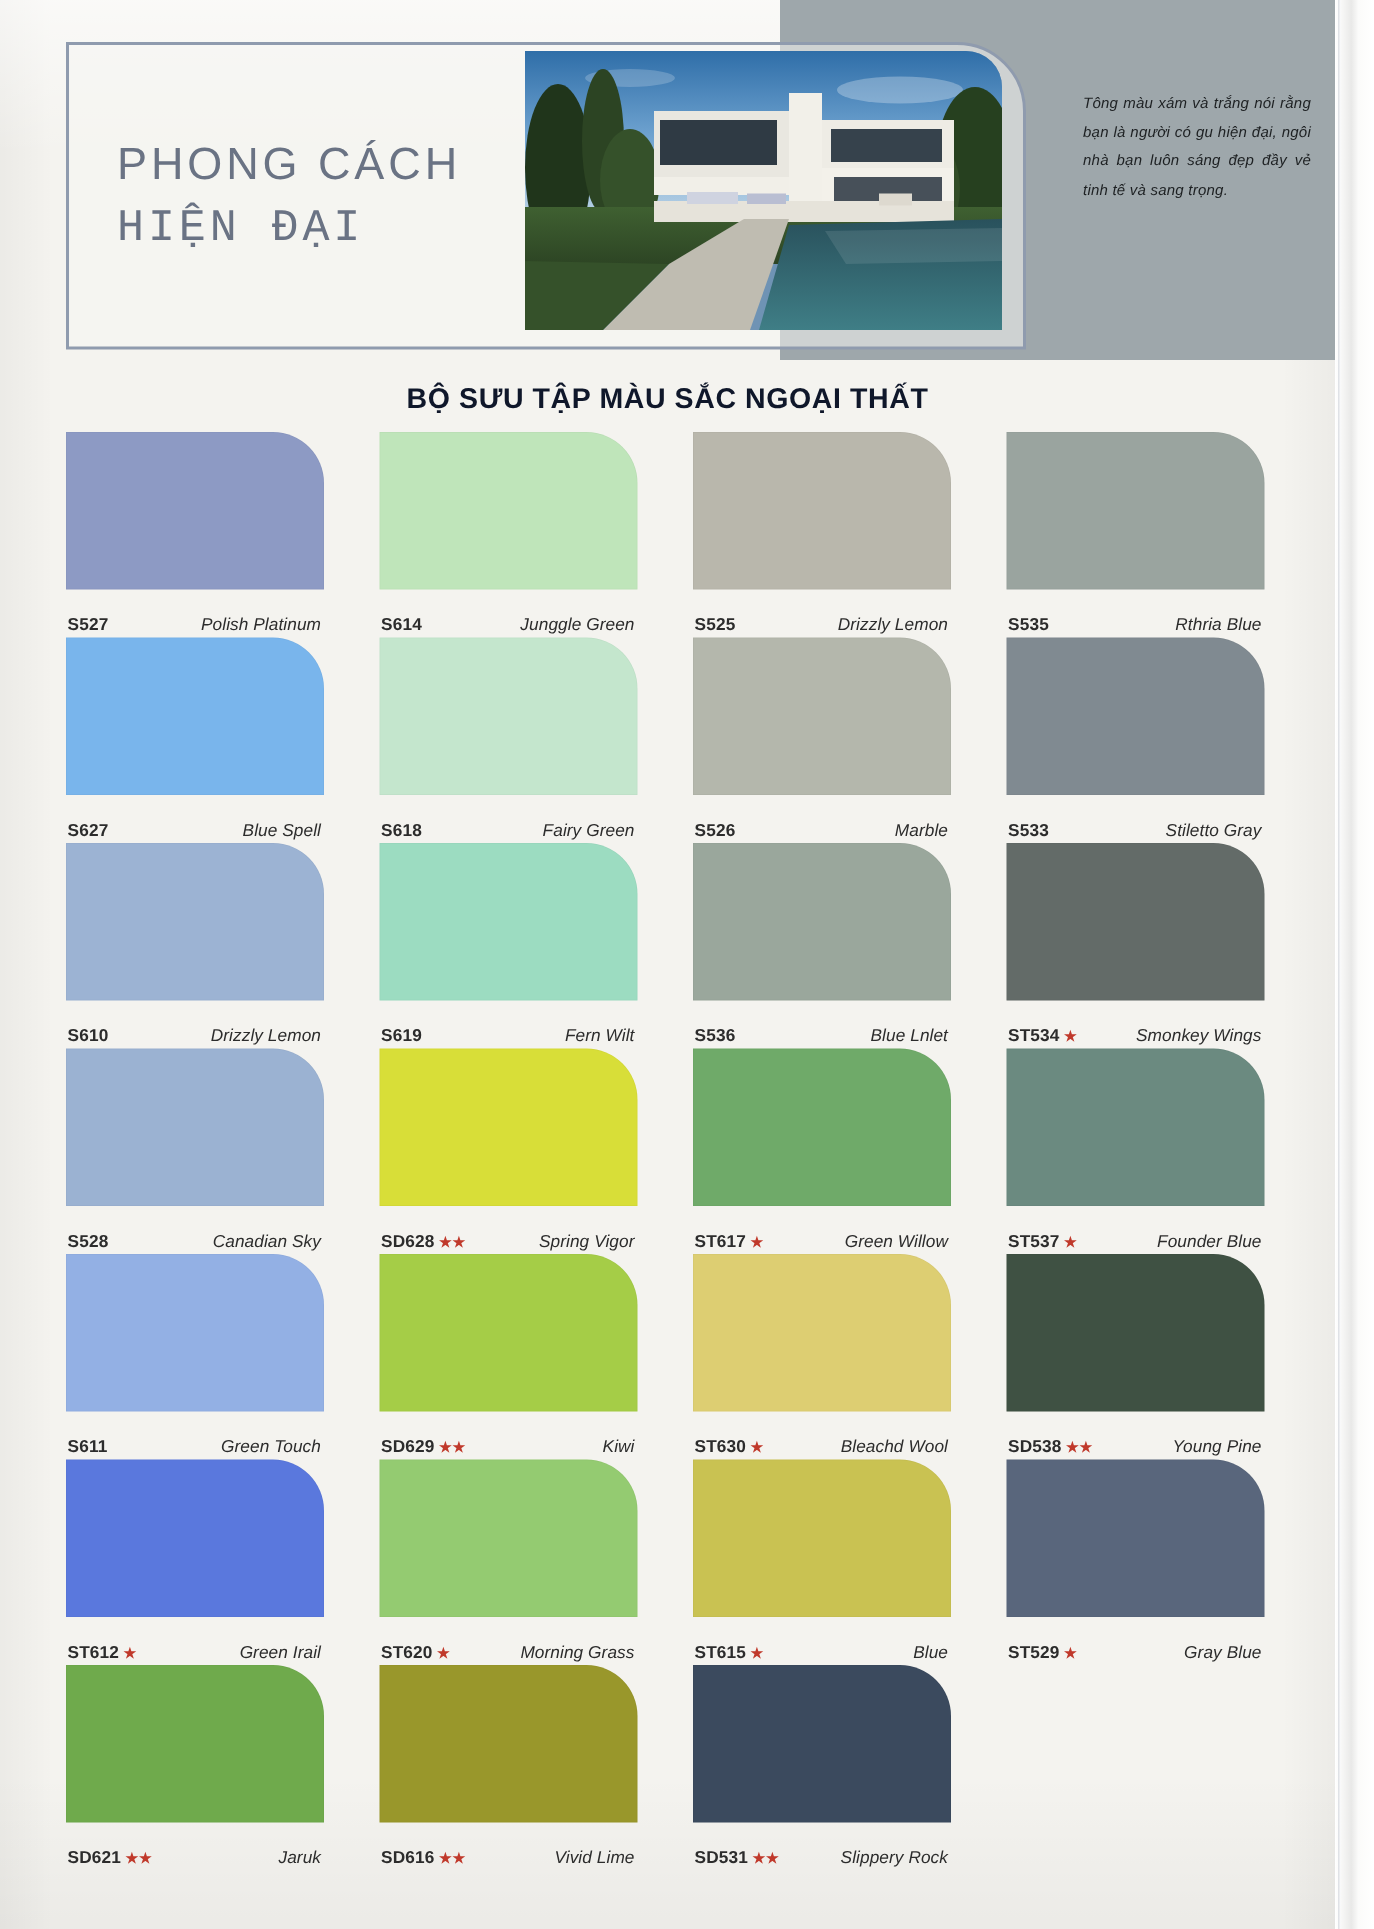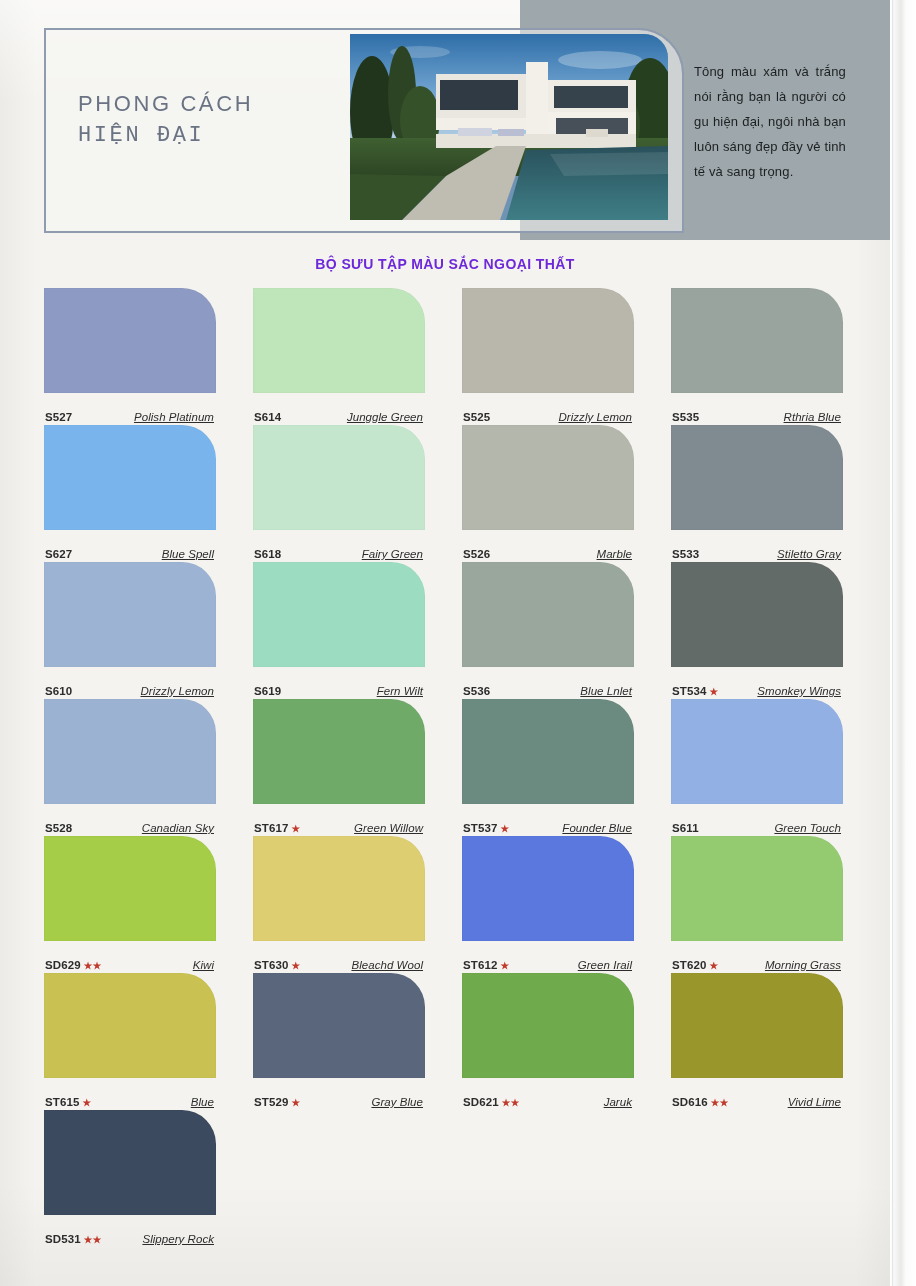--- a/index.html
+++ b/index.html
@@ -67,59 +67,60 @@
     width: 640px; height: 205px;
     border: 2px solid #8f9bae;
     border-radius: 0 46px 0 0;
     background: rgba(246,246,243,0.55);
   }
 
   #header-title {
     position: absolute;
     left: 78px; top: 88px;
     width: 290px;
-    font-size: 22px;
+    font-size: 30px;
     letter-spacing: 2.6px;
     line-height: 1.45;
     color: #6a7384;
     font-weight: 400;
   }
   #header-title .line2 { display: block; font-family: Liberation Mono, monospace; }
 
   #header-photo {
     position: absolute;
     left: 350px; top: 34px;
     width: 318px; height: 186px;
     border-radius: 0 24px 0 0;
     overflow: hidden;
     background: #6f93b4;
   }
   #header-photo svg { display: block; width: 318px; height: 186px; }
 
   #header-paragraph {
     position: absolute;
-    left: 694px; top: 60px;
+    left: 722px; top: 60px;
     width: 152px;
-    font-size: 13px;
+    font-size: 10px;
     line-height: 1.92;
     color: #1d2022;
     text-align: justify;
     letter-spacing: 0.15px;
+    font-style: italic;
   }
 
   
   #section-title {
     position: absolute;
     left: 0; top: 256px;
     width: 890px;
     text-align: center;
-    font-size: 14px;
+    font-size: 19px;
     font-weight: bold;
     letter-spacing: 0.4px;
-    color: #6d28d9;
+    color: #0f172a;
   }
 
   
   #grid {
     position: absolute;
     left: 44px; top: 288px;
     width: 800px;
     display: grid;
     grid-template-columns: repeat(4, 172px);
     column-gap: 37px;
@@ -156,21 +157,20 @@
     font-size: 9.5px;
     letter-spacing: 0.5px;
     margin-left: 3px;
   }
 
   .cname {
     font-style: italic;
     text-align: right;
     white-space: nowrap;
     letter-spacing: 0.05px;
-    text-decoration: underline;
   }
 </style>
 </head>
 <body>
 
 <div id="page">
 
   <div id="paper"></div>
 
   <div id="header">
@@ -331,20 +331,27 @@
         </div>
       </div>
       <div class="cell">
         <div class="swatch" style="background: rgb(155, 178, 210);"></div>
         <div class="caption">
           <span class="code">S528</span>
           <span class="cname">Canadian Sky</span>
         </div>
       </div>
       <div class="cell">
+        <div class="swatch" style="background: rgb(216, 222, 56);"></div>
+        <div class="caption">
+          <span class="code">SD628<span class="stars">★★</span></span>
+          <span class="cname">Spring Vigor</span>
+        </div>
+      </div>
+      <div class="cell">
         <div class="swatch" style="background: rgb(111, 170, 105);"></div>
         <div class="caption">
           <span class="code">ST617<span class="stars">★</span></span>
           <span class="cname">Green Willow</span>
         </div>
       </div>
       <div class="cell">
         <div class="swatch" style="background: rgb(107, 138, 128);"></div>
         <div class="caption">
           <span class="code">ST537<span class="stars">★</span></span>
@@ -366,20 +373,27 @@
         </div>
       </div>
       <div class="cell">
         <div class="swatch" style="background: rgb(221, 206, 114);"></div>
         <div class="caption">
           <span class="code">ST630<span class="stars">★</span></span>
           <span class="cname">Bleachd Wool</span>
         </div>
       </div>
       <div class="cell">
+        <div class="swatch" style="background: rgb(63, 81, 67);"></div>
+        <div class="caption">
+          <span class="code">SD538<span class="stars">★★</span></span>
+          <span class="cname">Young Pine</span>
+        </div>
+      </div>
+      <div class="cell">
         <div class="swatch" style="background: rgb(90, 120, 221);"></div>
         <div class="caption">
           <span class="code">ST612<span class="stars">★</span></span>
           <span class="cname">Green Irail</span>
         </div>
       </div>
       <div class="cell">
         <div class="swatch" style="background: rgb(148, 203, 113);"></div>
         <div class="caption">
           <span class="code">ST620<span class="stars">★</span></span>

